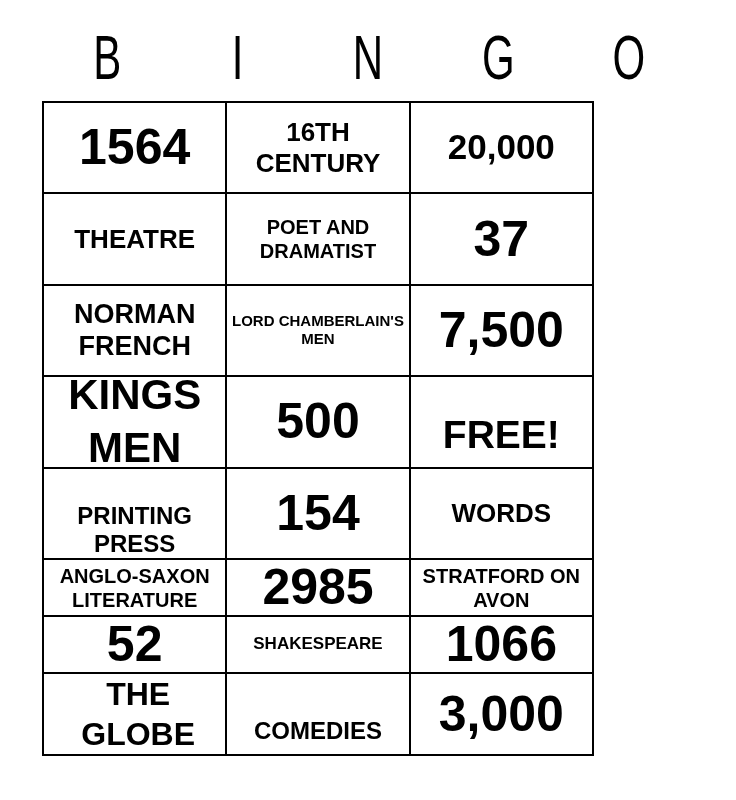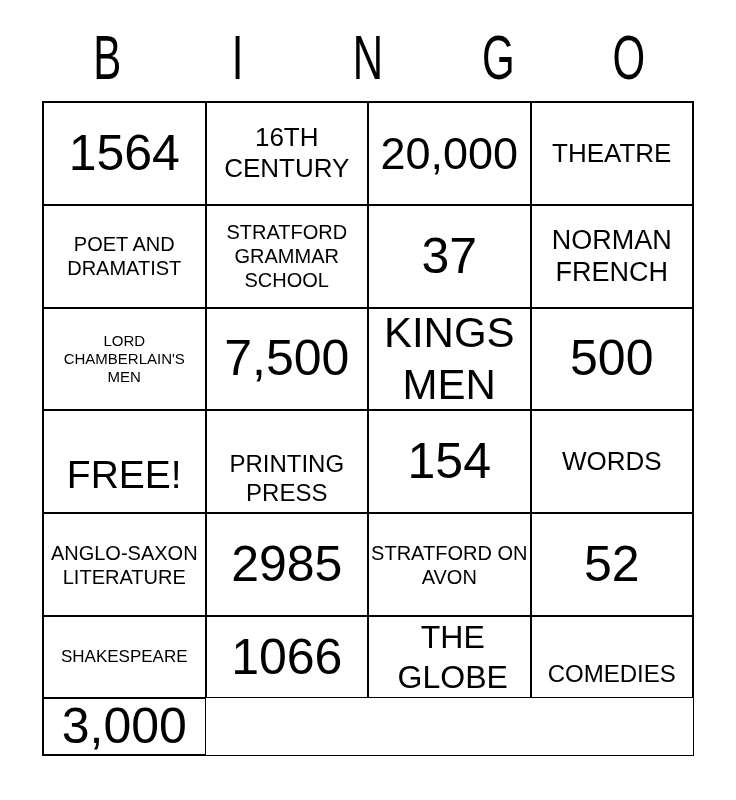--- a/index.html
+++ b/index.html
@@ -29,45 +29,46 @@
     width:20%;
     text-align:center;
     font-size:42px;
     line-height:1;
     padding-bottom:8px;
     transform:scaleY(1.5);
     transform-origin:center bottom;
     color:var(--text-color);
   }
   .bingo-grid{
-    width:652px;
+    width:552px;
     height:655px;
     display:grid;
-    grid-template-columns:repeat(4,1fr);
+    grid-template-columns:repeat(3,1fr);
     grid-template-rows:repeat(5,1fr);
     border:1px solid var(--border-color);
     background:var(--bg-color);
+    font-weight:bold;
   }
   .cell{
     border:1px solid var(--border-color);
     display:flex;
     align-items:center;
     justify-content:center;
     text-align:center;
     padding:0 1px;
     overflow:hidden;
     cursor:pointer;
   }
   .cell-text{
     display:block;
     line-height:1.2;
     word-spacing:normal;
   }
   .size-xxl{font-size:50px;line-height:1.1;}
-  .size-xl2{font-size:45px;line-height:1.1;}
+  .size-xl2{font-size:35px;line-height:1.1;}
   .size-xl {font-size:39px;line-height:1.1;margin-top:28px;}
   .size-lg {font-size:42px;line-height:1.25;}
   .size-gl {font-size:32px;line-height:1.25;padding-left:7px;}
   .size-ml {font-size:27px;}
   .size-md {font-size:26px;}
   .size-bs {font-size:24px;margin-top:34px;}
   .size-sm {font-size:20px;}
   .size-xs {font-size:17px;}
   .size-xxs{font-size:15px;}
 </style>
@@ -90,23 +91,20 @@
         <span class="cell-text size-md">16TH CENTURY</span>
       </div>
       <div class="cell">
         <span class="cell-text size-xl2">20,000</span>
       </div>
       <div class="cell">
         <span class="cell-text size-md">THEATRE</span>
       </div>
       <div class="cell">
         <span class="cell-text size-sm">POET AND DRAMATIST</span>
-      </div>
-      <div class="cell">
-        <span class="cell-text size-sm">STRATFORD GRAMMAR SCHOOL</span>
       </div>
       <div class="cell">
         <span class="cell-text size-xxl">37</span>
       </div>
       <div class="cell">
         <span class="cell-text size-ml">NORMAN FRENCH</span>
       </div>
       <div class="cell">
         <span class="cell-text size-xxs">LORD CHAMBERLAIN'S MEN</span>
       </div>

